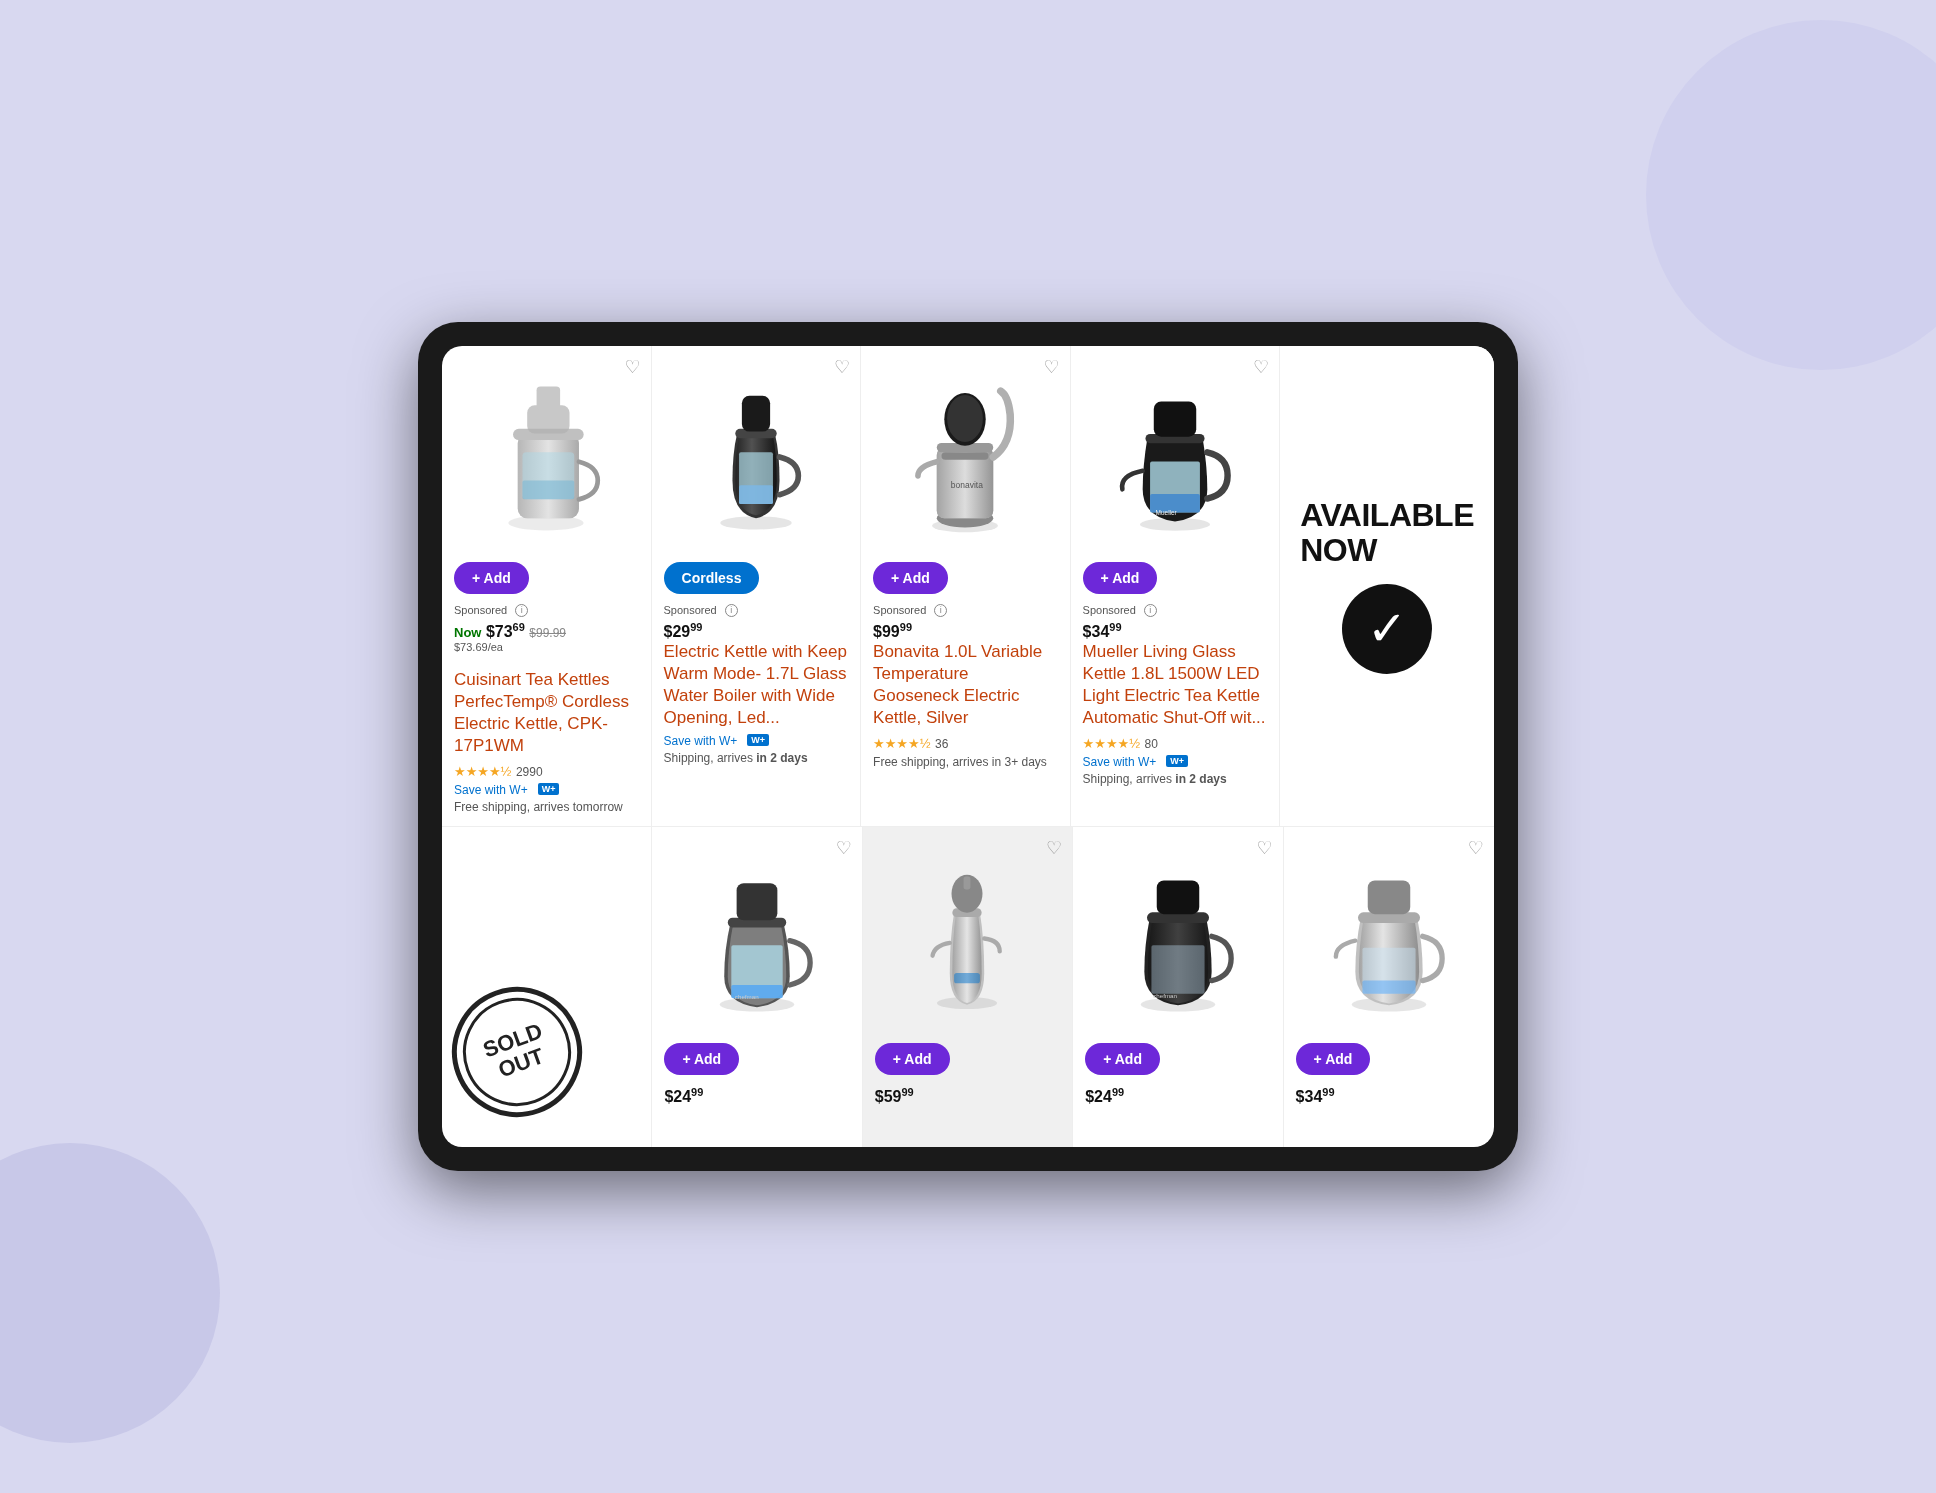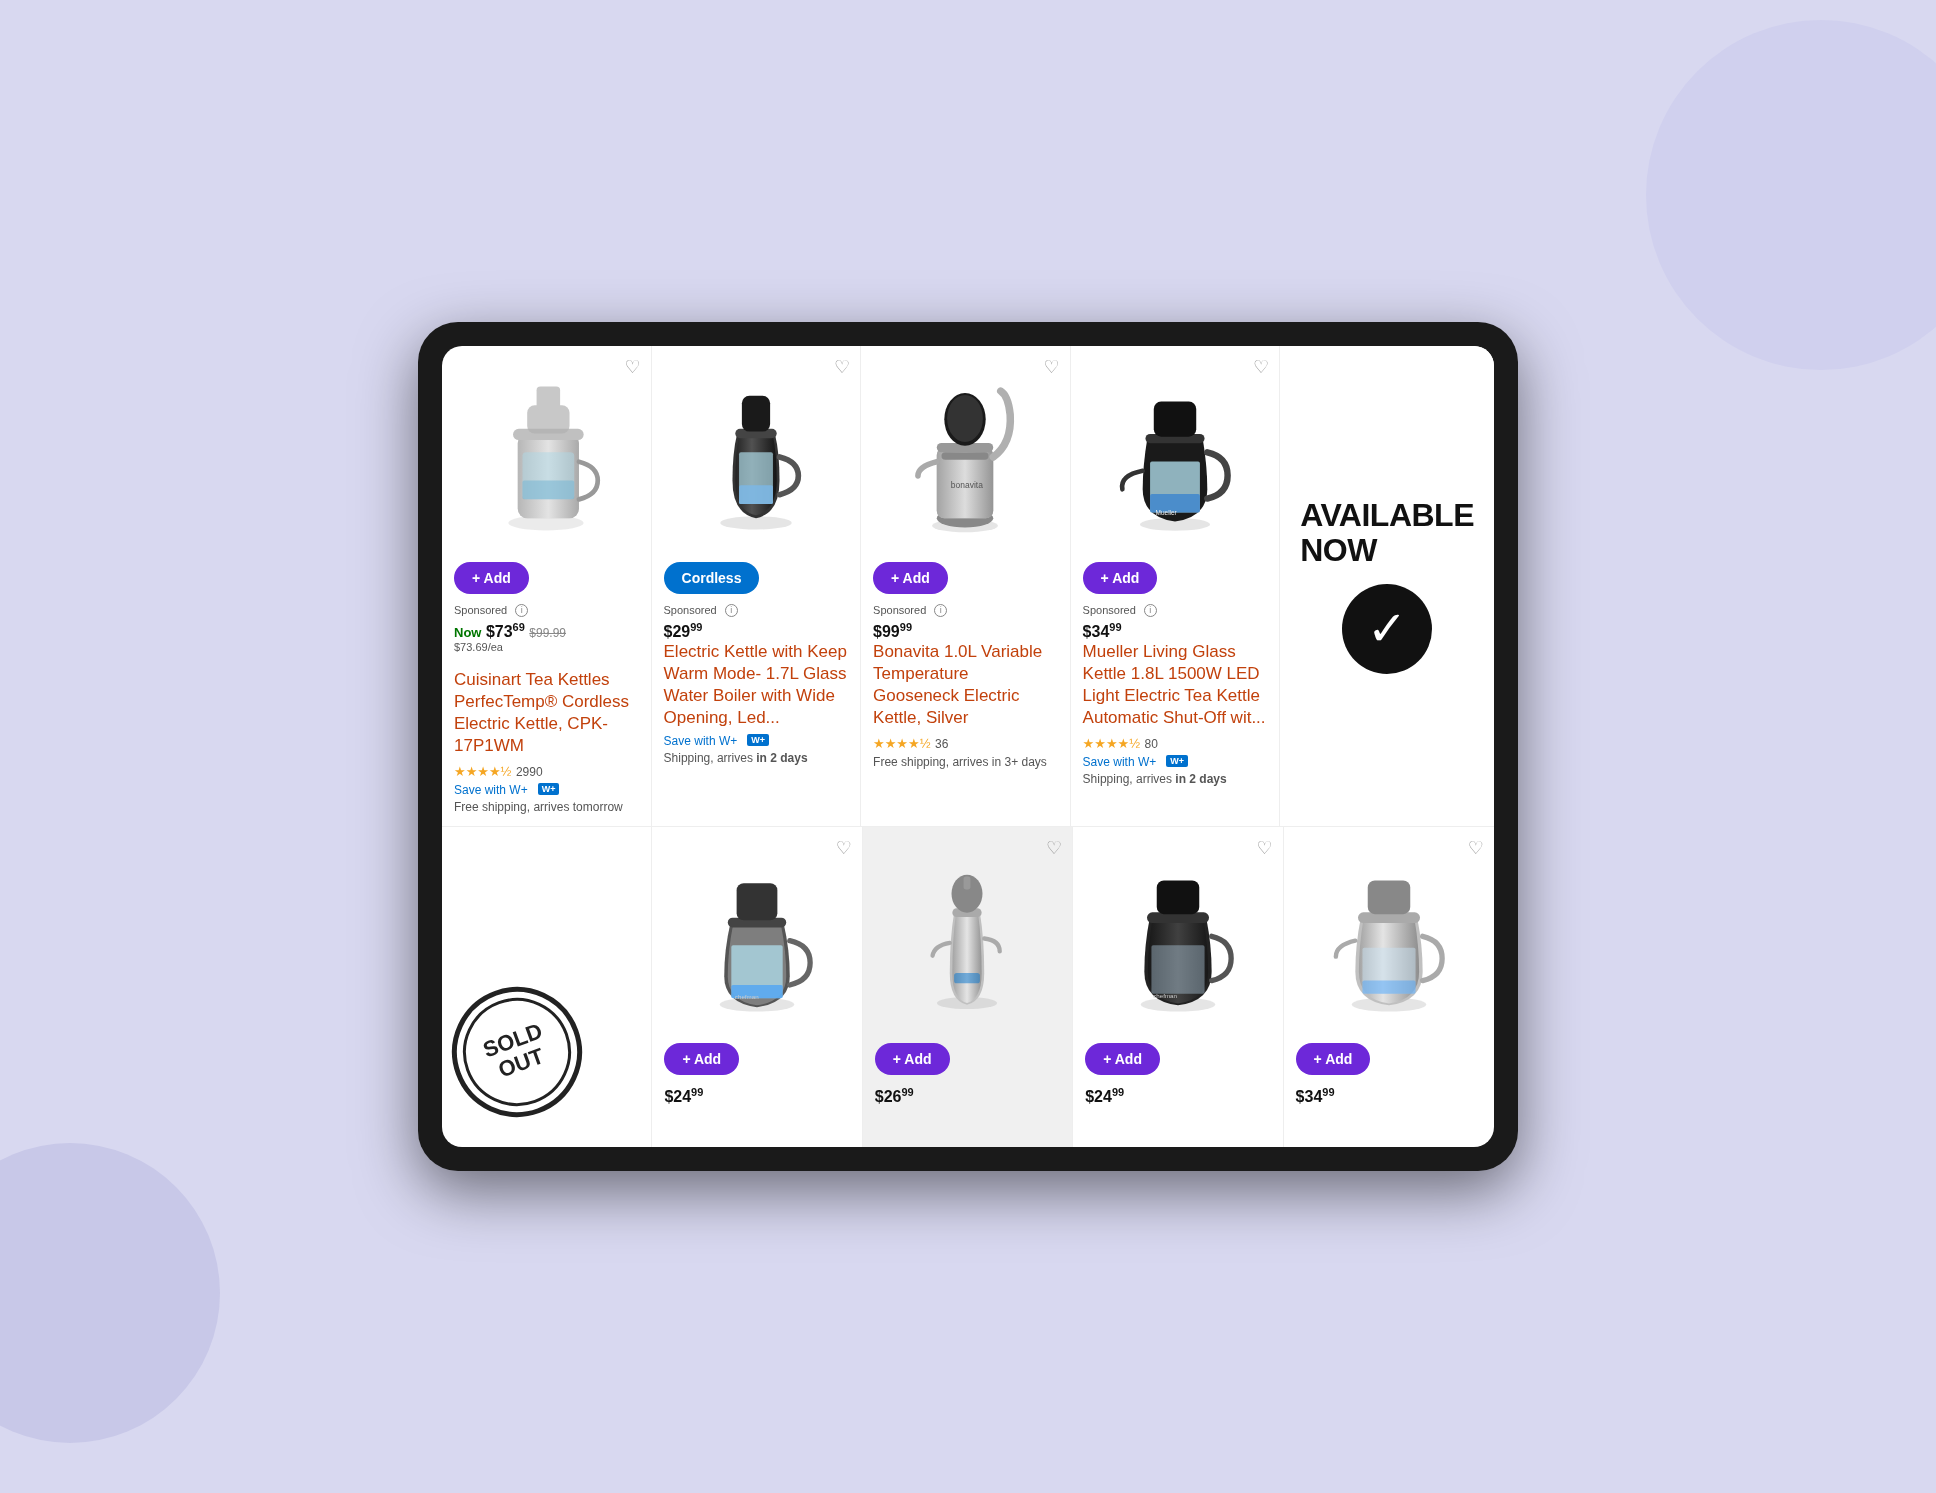--- a/index.html
+++ b/index.html
@@ -546,21 +546,21 @@
             <path d="M80 90 Q98 92 98 105" stroke="#aaa" stroke-width="5" fill="none" stroke-linecap="round"></path>
             <path d="M40 95 Q22 98 20 110" stroke="#aaa" stroke-width="5" fill="none" stroke-linecap="round"></path>
             <rect x="43" y="55" width="34" height="10" rx="5" fill="#aaa"></rect>
             <ellipse cx="60" cy="38" rx="18" ry="22" fill="#888"></ellipse>
             <rect x="56" y="18" width="8" height="15" rx="3" fill="#999"></rect>
             <rect x="45" y="130" width="30" height="12" rx="3" fill="#0071ce" opacity="0.5"></rect>
           </svg>
         </div>
         <button class="add-btn">+ Add</button>
         <div>
-          <span class="price-main">$<span>26</span><sup>99</sup></span>
+          <span class="price-main">$<span>59</span><sup>99</sup></span>
         </div>
       </div>
 
       <div class="product-cell">
         <button class="wishlist-btn">♡</button>
         <div class="product-image-container">
           <svg viewBox="0 0 140 175" fill="none" xmlns="http://www.w3.org/2000/svg" style="width:130px;height:155px;">
             <ellipse cx="70" cy="162" rx="42" ry="8" fill="#aaa" opacity="0.3"></ellipse>
             <path d="M38 65 Q32 95 32 125 Q32 158 70 163 Q108 158 108 125 Q108 95 102 65 Z" fill="#222"></path>
             <path d="M41 67 Q36 97 36 125 Q36 156 70 161 Q104 156 104 125 Q104 97 99 67 Z" fill="url(#g8)" opacity="0.6"></path>

